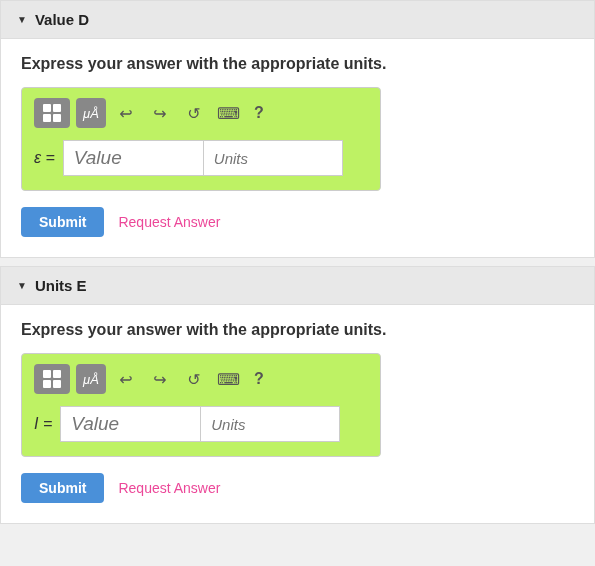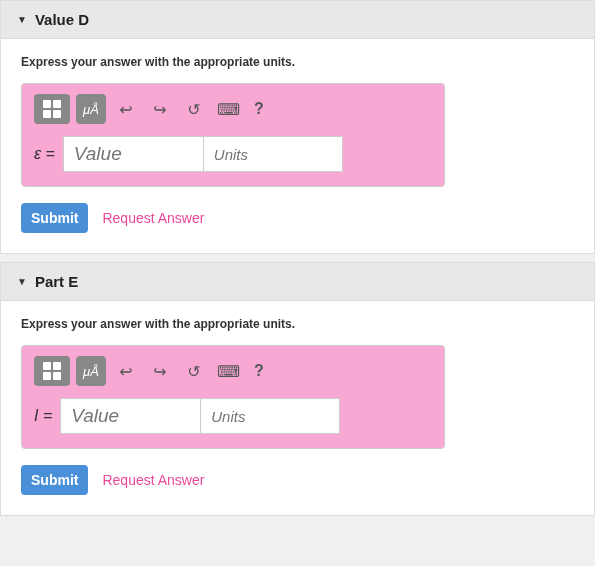--- a/index.html
+++ b/index.html
@@ -40,34 +40,34 @@
       padding: 16px 20px 20px 20px;
     }
 
     .question-text {
       font-size: 14px;
       color: #333;
       margin-bottom: 8px;
     }
 
     .instruction-text {
-      font-size: 12px;
+      font-size: 16px;
       font-weight: bold;
       color: #333;
       margin-bottom: 14px;
     }
 
     .input-box-container {
       border: 1px solid #ccc;
       border-radius: 4px;
       padding: 10px 12px 14px 12px;
       margin-bottom: 16px;
-      background: #f9a8d4;
+      background: #bef264;
       display: inline-block;
-      width: 424px;
+      width: 360px;
     }
 
     .toolbar {
       display: flex;
       align-items: center;
       gap: 6px;
       margin-bottom: 12px;
     }
 
     .toolbar-btn {
@@ -153,21 +153,21 @@
       display: flex;
       align-items: center;
       gap: 14px;
     }
 
     .submit-btn {
       background: #4a90d9;
       color: #fff;
       border: none;
       border-radius: 4px;
-      padding: 7px 10px;
+      padding: 7px 18px;
       font-size: 14px;
       cursor: pointer;
       font-weight: bold;
     }
 
     .request-link {
       color: #ec4899;
       font-size: 14px;
       text-decoration: none;
       cursor: pointer;
@@ -228,21 +228,21 @@
       </div>
       <div class="actions">
         <button class="submit-btn">Submit</button>
         <a class="request-link">Request Answer</a>
       </div>
     </div>
   </div>
     <div class="section">
     <div class="section-header">
       <span class="arrow">▼</span>
-      <span class="title">Part E</span>
+      <span class="title">Units E</span>
     </div>
     <div class="section-body">
       <p class="instruction-text">Express your answer with the appropriate units.</p>
       <div class="input-box-container">
         <div class="toolbar">
           <button class="toolbar-btn grid-icon" title="Grid">
             <div class="grid-squares">
               <span></span>
                 <span></span>
                 <span></span>

